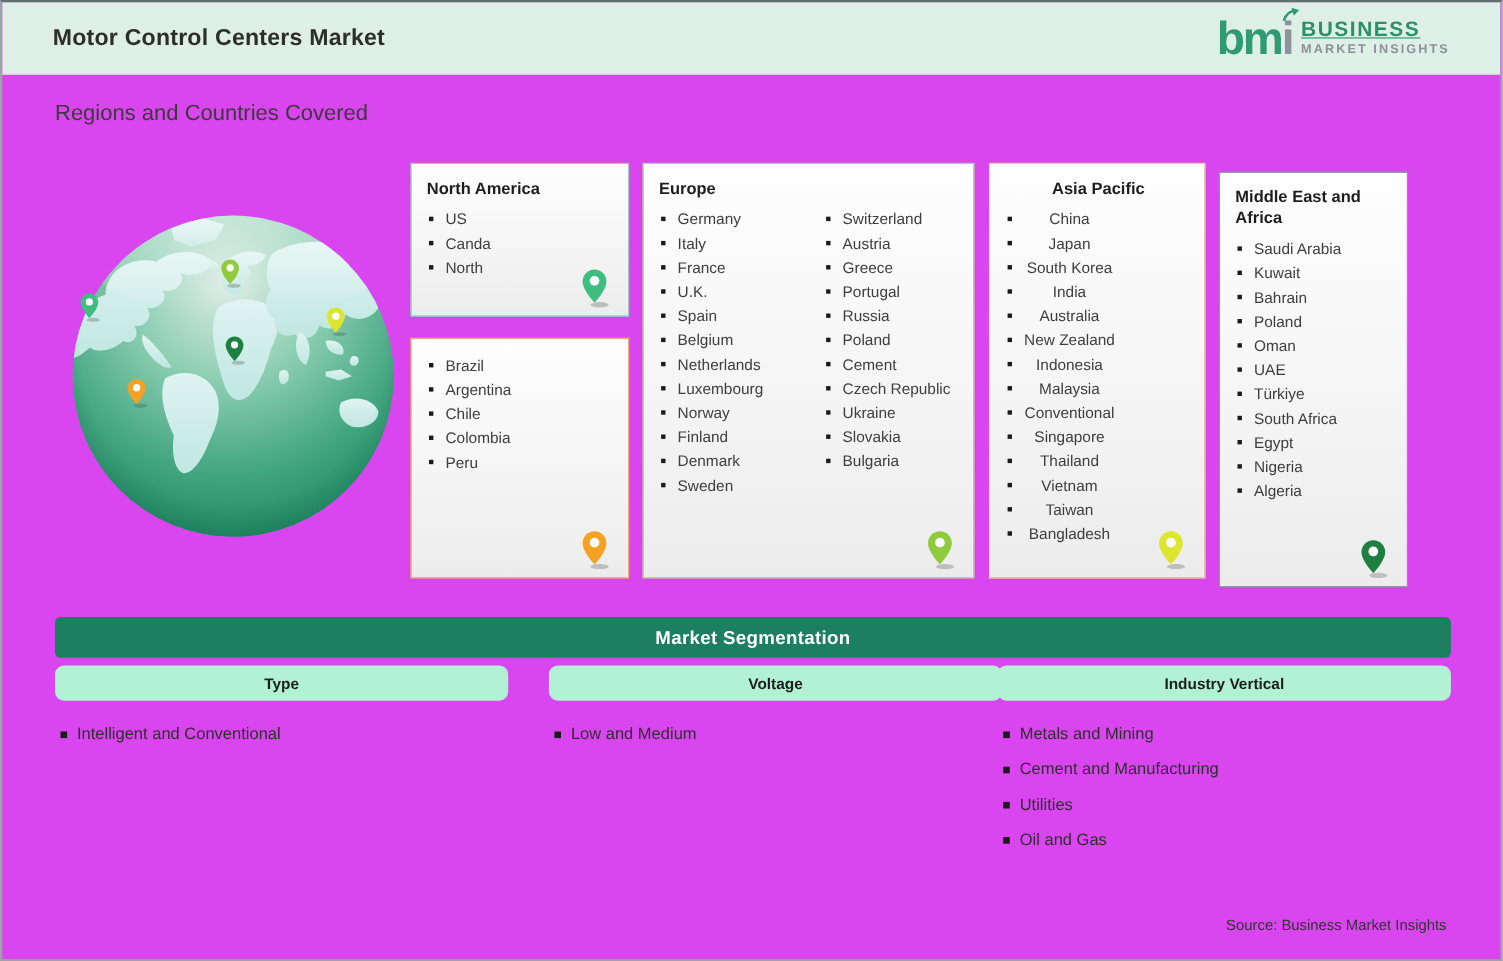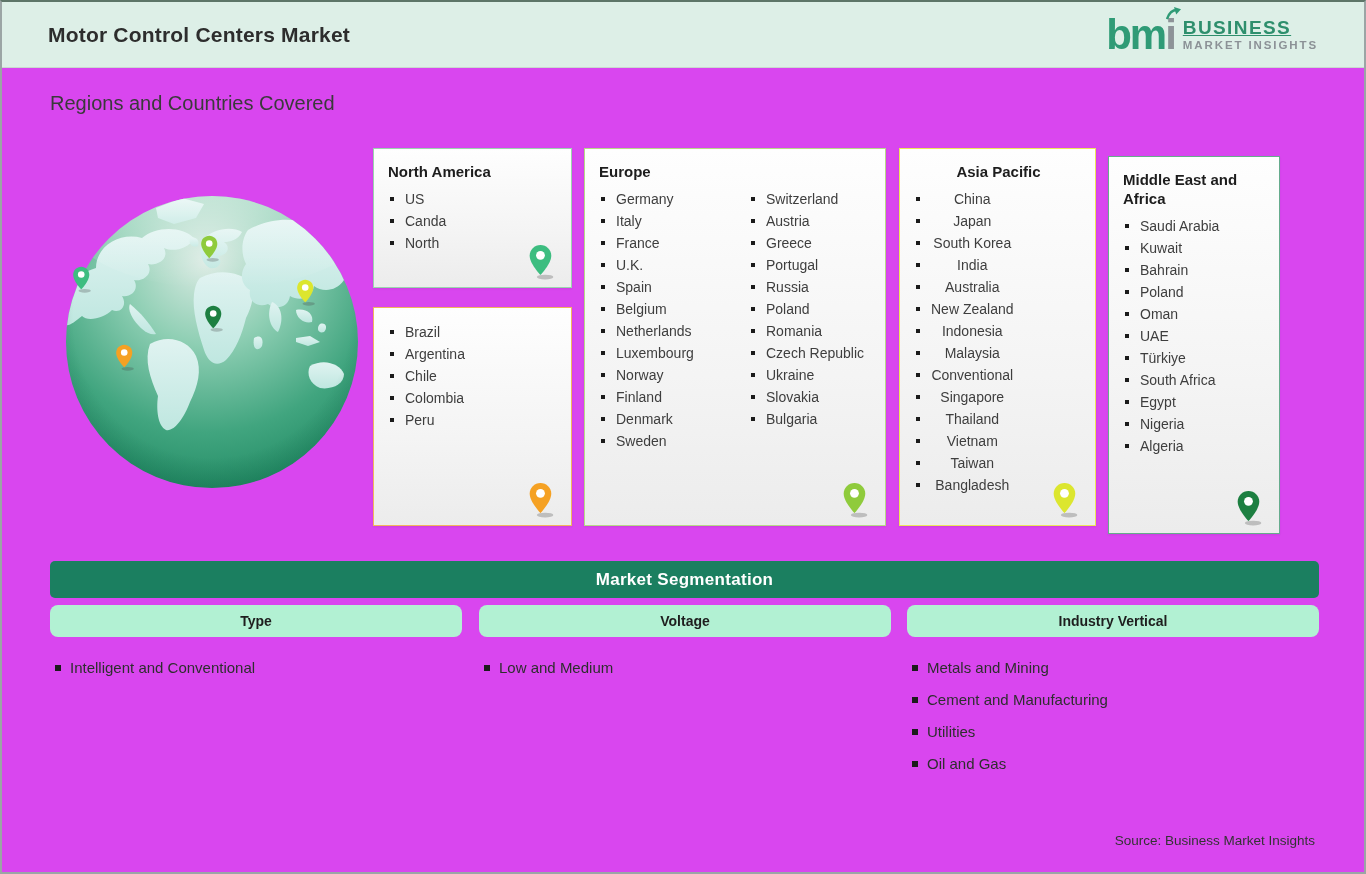--- a/index.html
+++ b/index.html
@@ -59,21 +59,21 @@
 
   
   .seg-banner {
     position:absolute; left:48px; top:559px; width:1269px; height:37px;
     background:#1b7f60; border-radius:5px; color:#fff;
     display:flex; align-items:center; justify-content:center;
     font-size:17px; font-weight:600; letter-spacing:.3px;
   }
   .seg-col { position:absolute; top:603px; width:412px; }
   #segcol-0 { left:48px; }
-  #segcol-1 { left:477px; }
+  #segcol-1 { left:497px; }
   #segcol-2 { left:905px; }
   .seg-header {
     height:32px; background:#b2f1d3; border-radius:8px;
     display:flex; align-items:center; justify-content:center;
     font-size:14px; font-weight:bold; color:#1e1e1e;
   }
   .seg-items { margin-top:22px; padding-left:5px; }
   .seg-item { display:flex; align-items:center; font-size:15px; color:#2e2e2e; margin-bottom:15px; line-height:17px; }
   .seg-item .sq { width:6px; height:6px; background:#1b1b1b; margin-right:9px; flex:0 0 auto; }
 
@@ -217,21 +217,21 @@
           <li>Denmark</li>
           <li>Sweden</li>
         </ul>
         <ul class="country-list">
           <li>Switzerland</li>
           <li>Austria</li>
           <li>Greece</li>
           <li>Portugal</li>
           <li>Russia</li>
           <li>Poland</li>
-          <li>Romania</li>
+          <li>Cement</li>
           <li>Czech Republic</li>
           <li>Ukraine</li>
           <li>Slovakia</li>
           <li>Bulgaria</li>
         </ul>
       </div>
     <span class="pin" style="color: rgb(143, 203, 60);"><svg width="27" height="36" viewBox="0 0 26 35">
           <use href="#pin"></use>
         </svg></span>
   </section>

